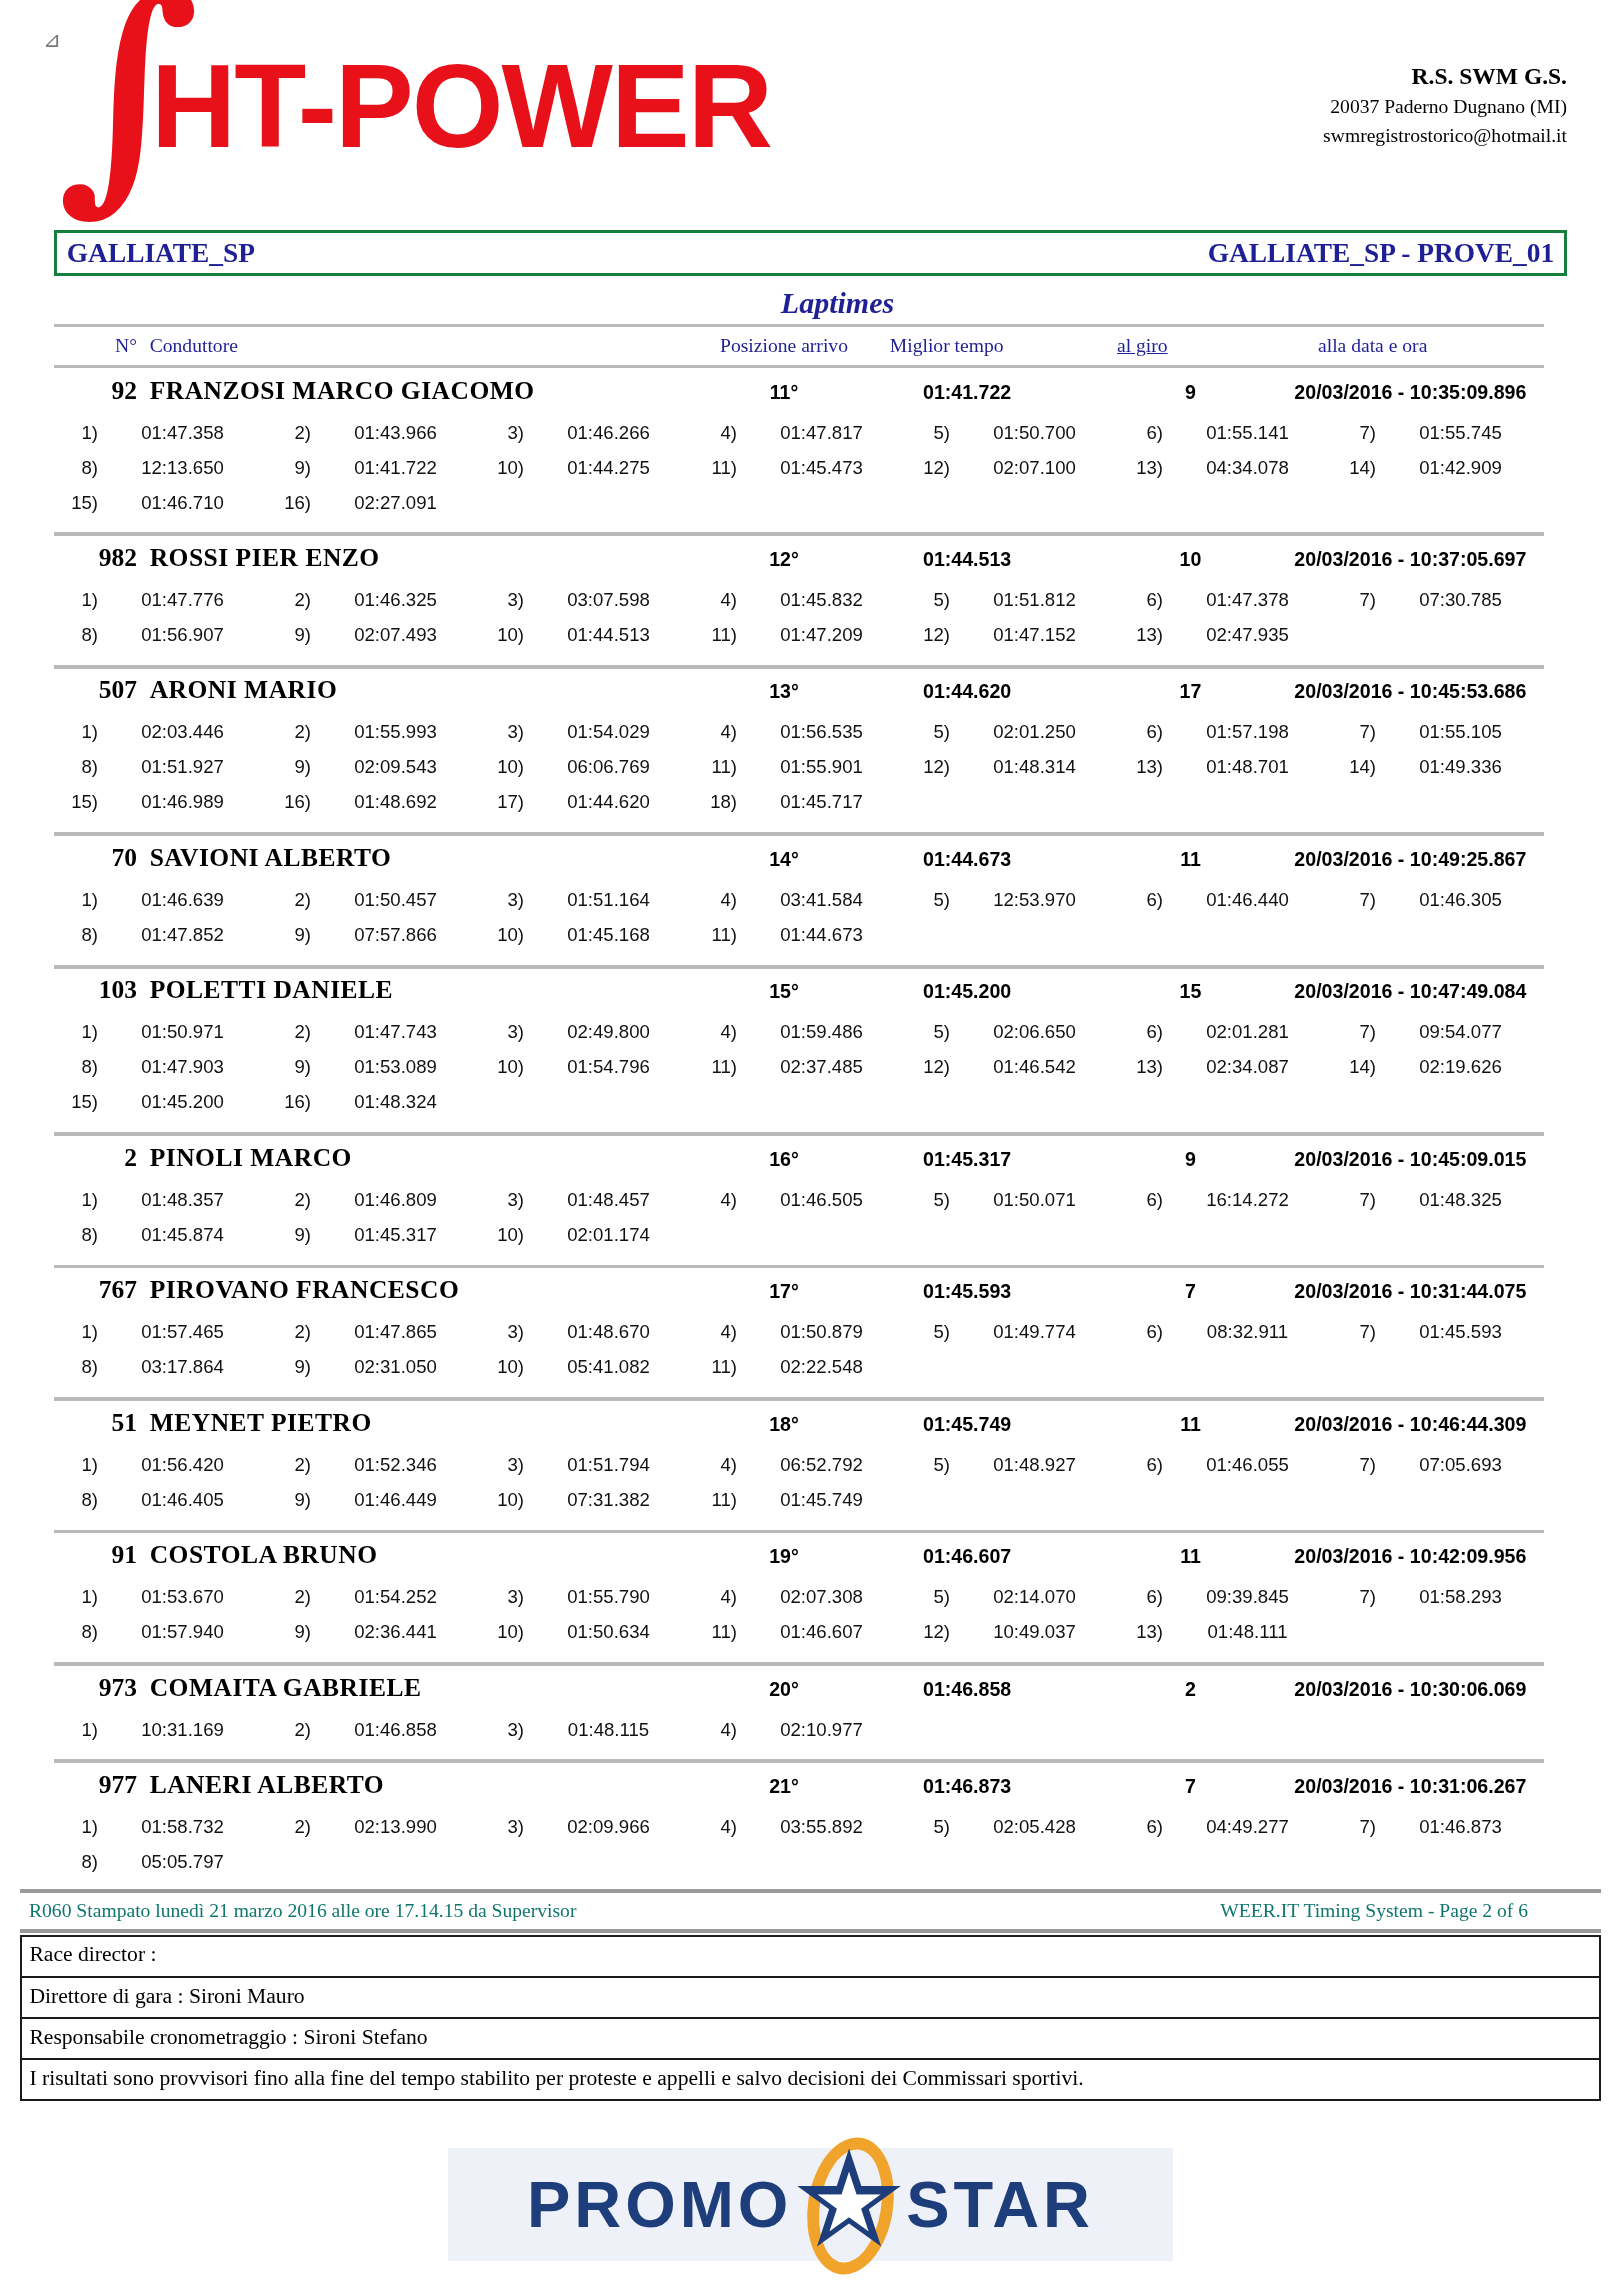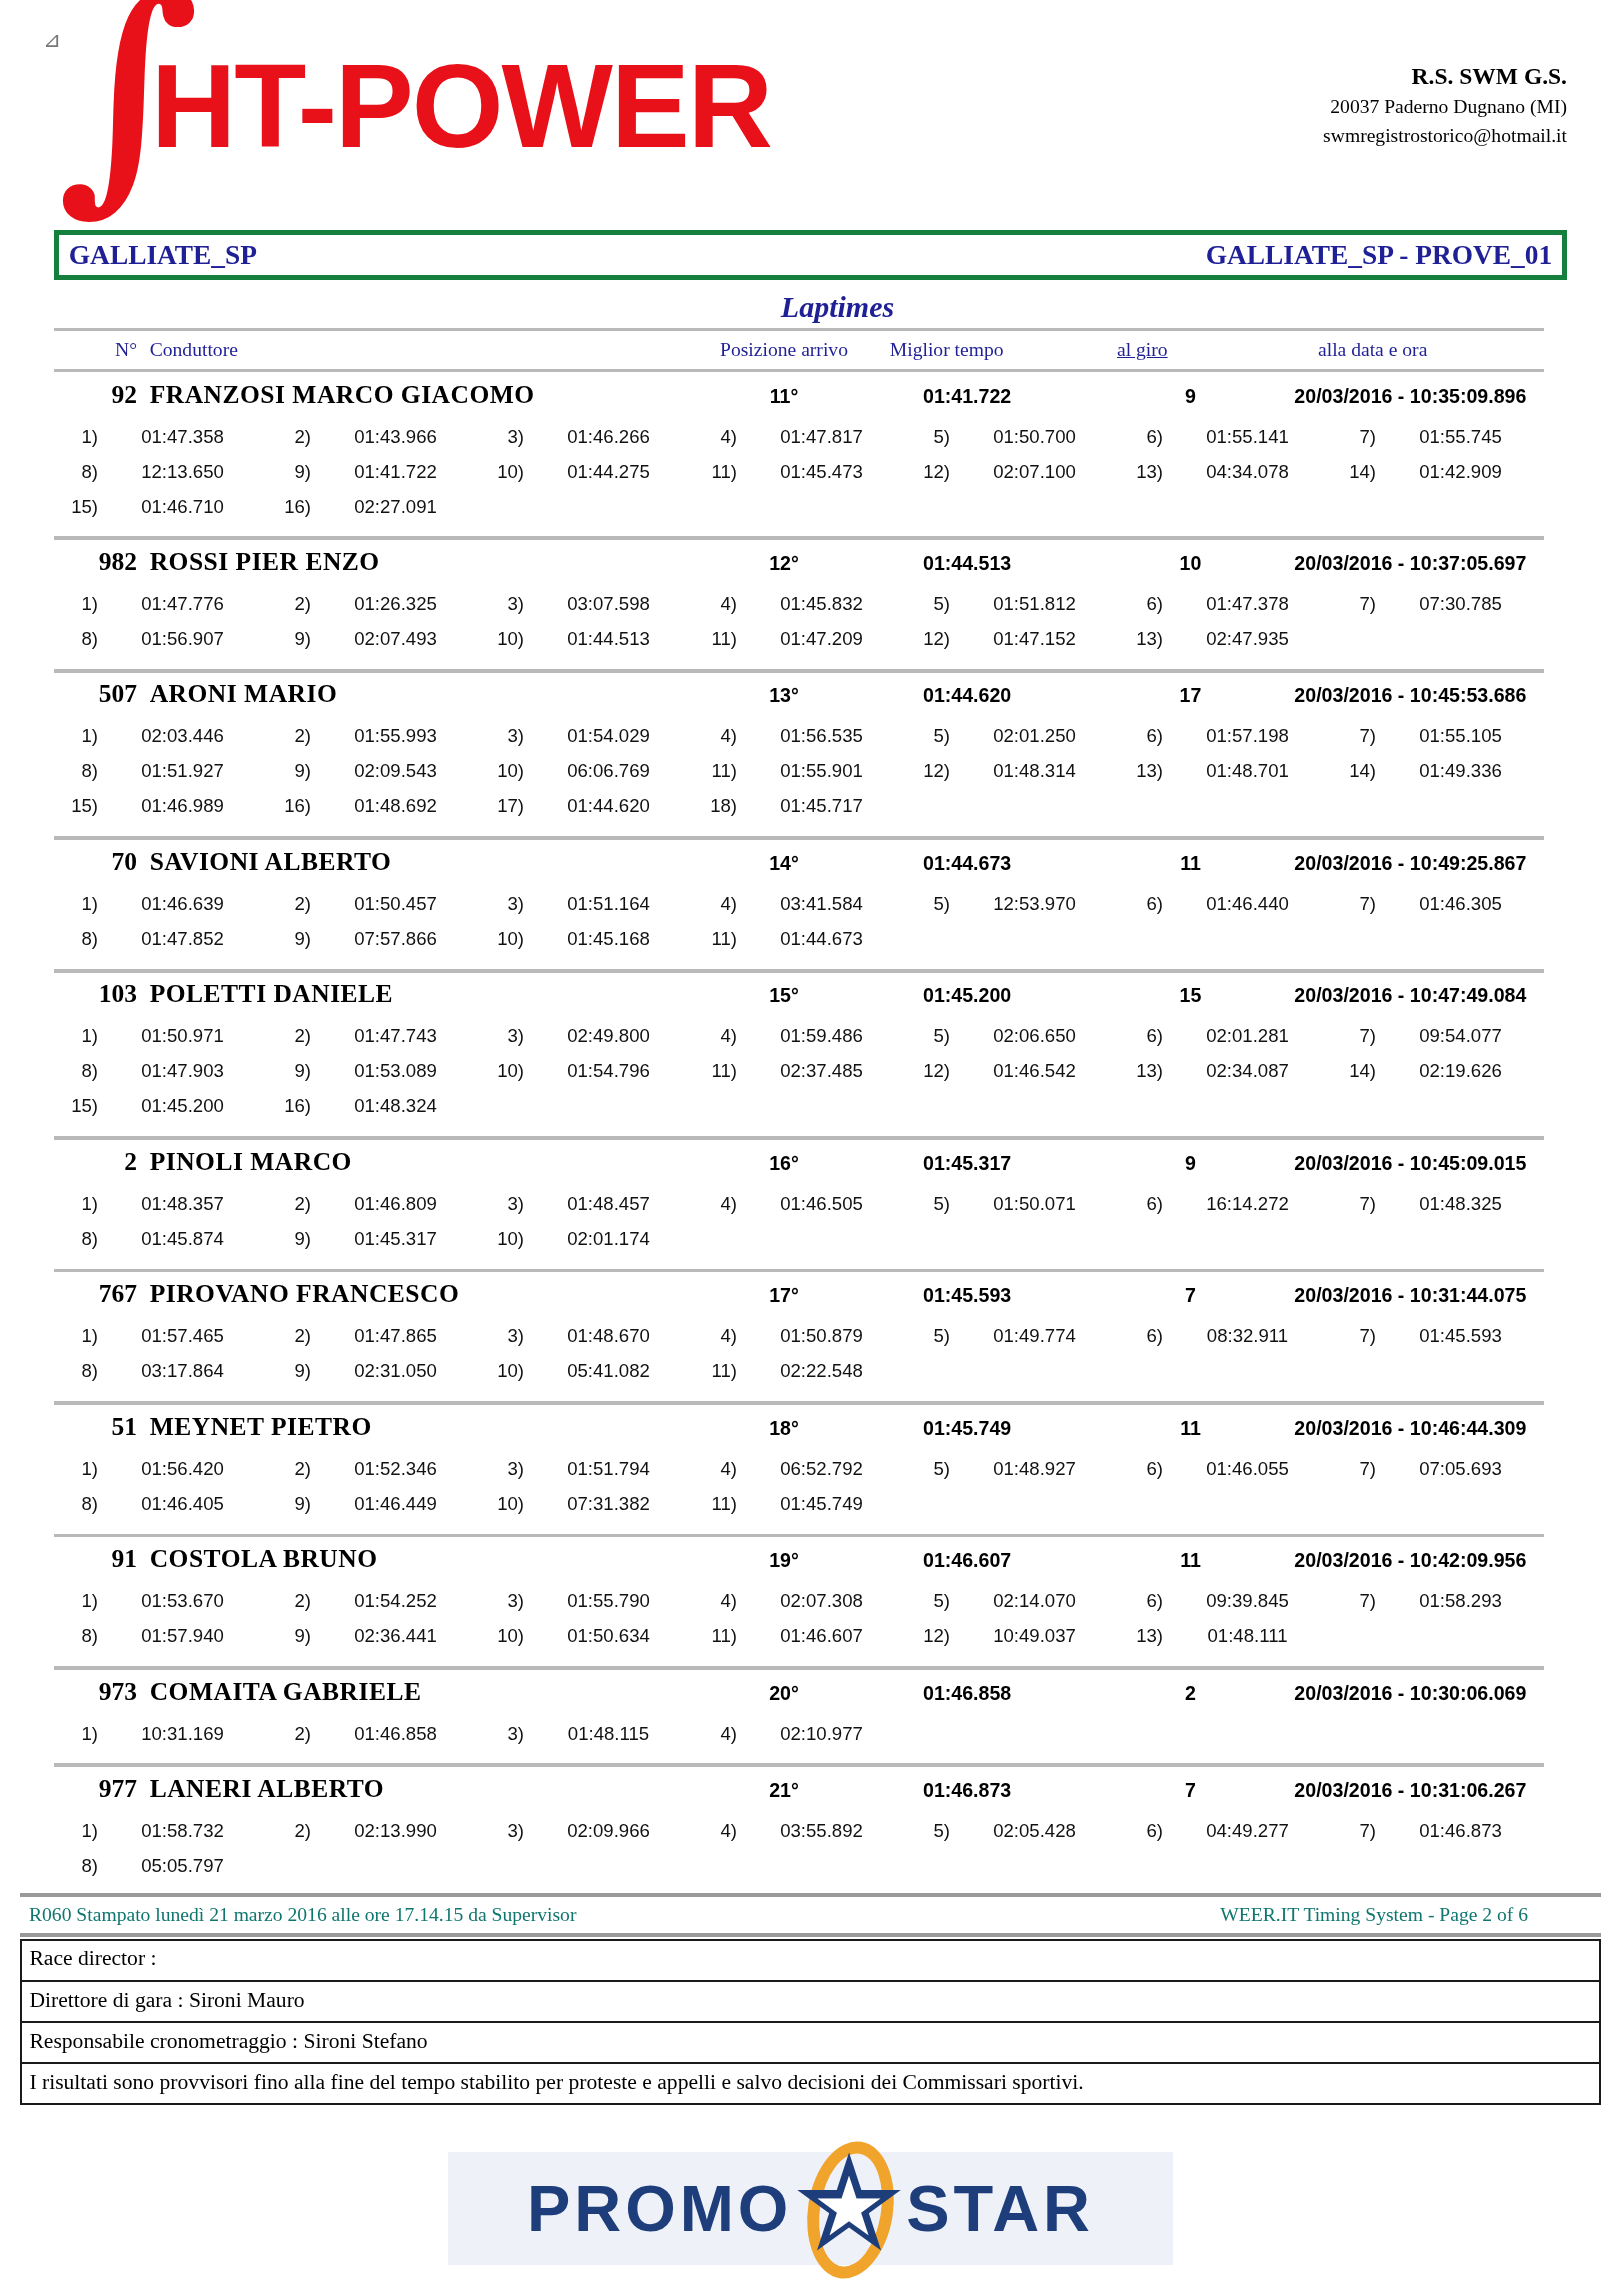--- a/index.html
+++ b/index.html
@@ -19,21 +19,21 @@
     position:absolute;left:151px;top:47px;
     font-family:"Liberation Sans", sans-serif;font-weight:800;
     font-size:118px;line-height:118px;letter-spacing:-2px;color:#e8111a;
   }
   .org{position:absolute;right:54px;top:61px;text-align:right;}
   .org-name{font-weight:bold;font-size:23.5px;line-height:31px;}
   .org-addr{font-size:19.6px;line-height:29px;}
   .org-mail{font-size:19.6px;line-height:29px;}
   
   .title-bar{
-    margin:15.7px 54px 0 54px;border:5px solid #15803d;
+    margin:15.7px 54px 0 54px;border:3px solid #15803d;
     display:flex;justify-content:space-between;align-items:center;
     padding:4.9px 9.8px;
     font-weight:bold;font-size:27.4px;color:#1f1f96;
   }
   .laptimes{
     margin:9.8px 0 3.9px 54px;font-weight:bold;font-style:italic;
     font-size:30px;color:#1f1f96;text-align:center;
   }
   
   .list{margin:0 77px 0 54px;}
@@ -182,21 +182,21 @@
       <div class="c-name">ROSSI PIER ENZO</div>
       <div class="c-pos">12°</div>
       <div class="c-best">01:44.513</div>
       <div class="c-giro">10</div>
       <div class="c-date">20/03/2016 - 10:37:05.697</div>
     </div>
     <div class="laps">
           <div class="lap-n">1)</div>
           <div class="lap-t">01:47.776</div>
           <div class="lap-n">2)</div>
-          <div class="lap-t">01:26.325</div>
+          <div class="lap-t">01:46.325</div>
           <div class="lap-n">3)</div>
           <div class="lap-t">03:07.598</div>
           <div class="lap-n">4)</div>
           <div class="lap-t">01:45.832</div>
           <div class="lap-n">5)</div>
           <div class="lap-t">01:51.812</div>
           <div class="lap-n">6)</div>
           <div class="lap-t">01:47.378</div>
           <div class="lap-n">7)</div>
           <div class="lap-t">07:30.785</div>

